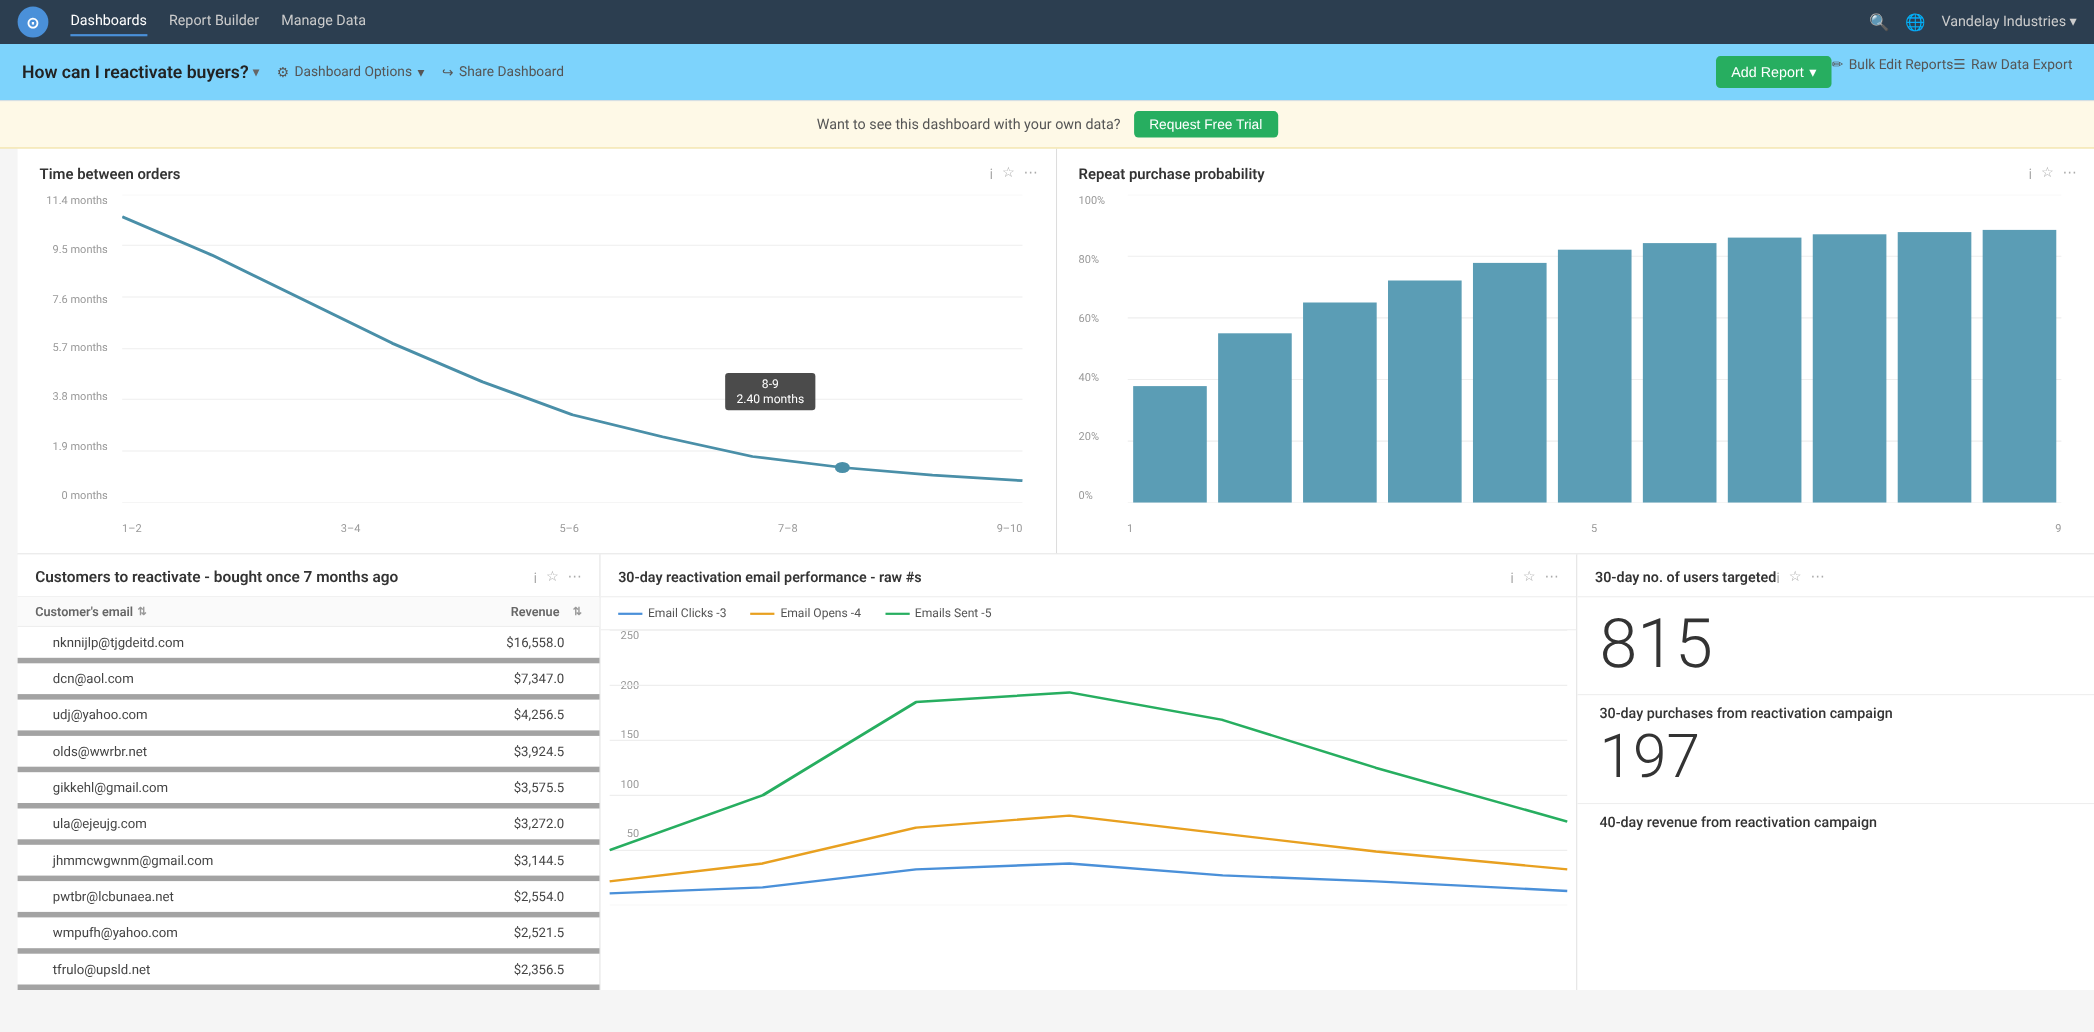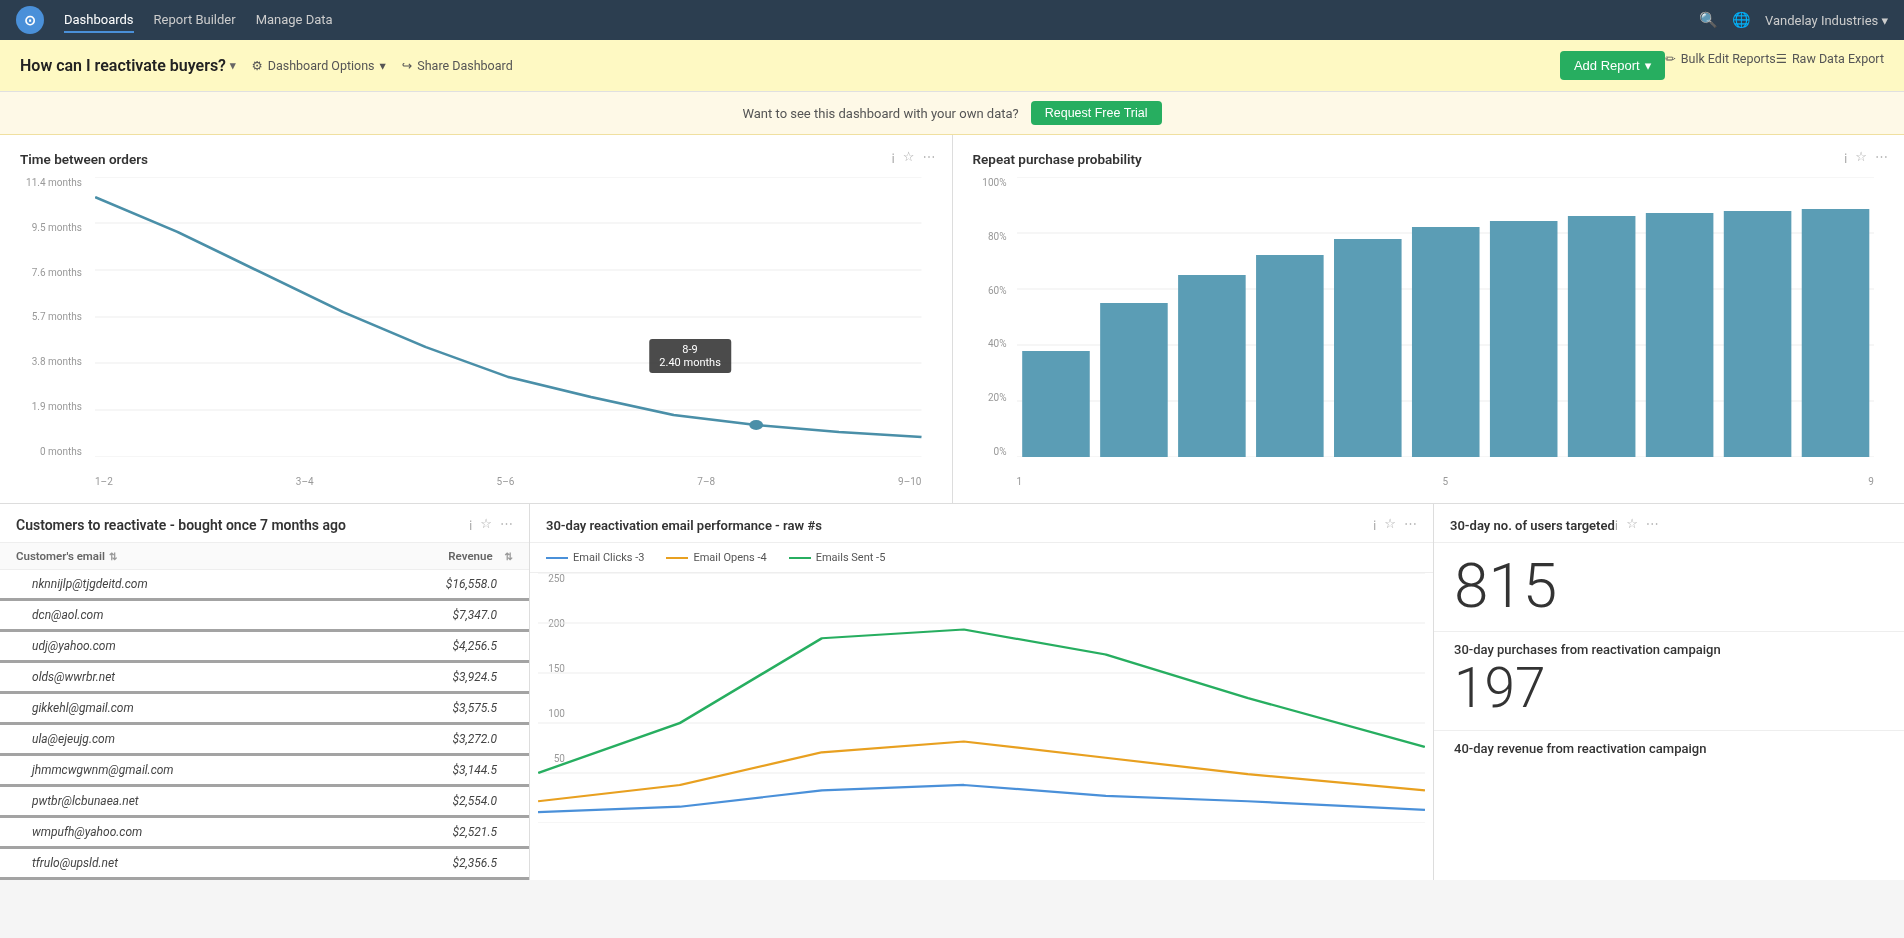--- a/index.html
+++ b/index.html
@@ -18,21 +18,21 @@
     .top-nav .logo { width: 28px; height: 28px; background: #4a90d9; border-radius: 50%; display: flex; align-items: center; justify-content: center; font-size: 14px; color: white; font-weight: bold; }
     .top-nav .nav-links { display: flex; gap: 20px; flex: 1; }
     .top-nav .nav-link { color: #ccc; font-size: 13px; cursor: pointer; padding: 4px 0; }
     .top-nav .nav-link.active { color: #fff; border-bottom: 2px solid #4a90d9; }
     .top-nav .nav-right { display: flex; align-items: center; gap: 14px; margin-left: auto; }
     .top-nav .icon-btn { color: #ccc; cursor: pointer; font-size: 15px; }
     .top-nav .user-label { color: #ccc; font-size: 13px; cursor: pointer; }
 
     
     .secondary-header {
-      background: #fef9c3;
+      background: #7dd3fc;
       border-bottom: 1px solid #e0e0e0;
       display: flex;
       align-items: center;
       height: 52px;
       padding: 12px 20px;
       gap: 16px;
     }
     .dashboard-title { font-size: 16px; font-weight: 600; color: #222; display: flex; align-items: center; gap: 4px; cursor: pointer; }
     .dashboard-title .chevron { font-size: 11px; color: #666; }
     .header-actions { display: flex; align-items: center; gap: 16px; }
@@ -52,21 +52,21 @@
       display: flex;
       align-items: center;
       justify-content: center;
       gap: 12px;
       z-index: 10;
       position: relative;
     }
     .banner .trial-btn { background: #27ae60; color: white; border: none; padding: 5px 14px; border-radius: 4px; font-size: 12.5px; cursor: pointer; }
 
     
-    .main-content { padding: 0; }
+    .main-content { padding: 0; margin-left: 16px; }
 
     
     .top-row { display: flex; gap: 0; border-bottom: 1px solid #ddd; }
 
     
     .chart-panel {
       background: #fff;
       flex: 1;
       padding: 16px 20px;
       border-right: 1px solid #ddd;
@@ -100,21 +100,21 @@
       border-radius: 3px;
       pointer-events: none;
       text-align: center;
       left: 72%;
       top: 58%;
       transform: translateX(-50%);
     }
 
     
     .rpp-chart { position: relative; height: 310px; margin-top: 10px; }
-    .rpp-y-labels { position: absolute; left: 0; top: 0; bottom: 30px; display: flex; flex-direction: column; justify-content: space-between; color: #999; font-size: 10px; width: 40px; text-align: right; padding-right: 6px; }
+    .rpp-y-labels { position: absolute; left: 0; top: 0; bottom: 30px; display: flex; flex-direction: column; justify-content: space-between; color: #999; font-size: 10px; width: 40px; text-align: left; padding-right: 6px; }
     .rpp-plot { position: absolute; left: 44px; right: 10px; top: 0; bottom: 30px; }
     .rpp-x-labels { position: absolute; left: 44px; right: 10px; bottom: 0; display: flex; justify-content: space-between; color: #999; font-size: 10px; }
     svg.rpp-svg { width: 100%; height: 100%; }
 
     
     .bottom-row { display: flex; gap: 0; }
 
     
     .customer-table-panel {
       background: #fff;
@@ -127,21 +127,21 @@
       align-items: center;
       justify-content: space-between;
       padding: 12px 16px 8px;
       border-bottom: 1px solid #eee;
     }
     .customer-table-title { font-size: 14px; font-weight: 600; color: #333; }
     .table-head { display: flex; align-items: center; padding: 6px 16px; border-bottom: 1px solid #eee; background: #fafafa; }
     .table-head-cell { font-size: 11.5px; color: #666; font-weight: 600; }
     .table-head-cell.email { flex: 1; display: flex; align-items: center; gap: 4px; }
     .table-head-cell.revenue { width: 120px; text-align: right; display: flex; align-items: center; justify-content: flex-end; gap: 12px; }
-    .table-row { display: flex; align-items: center; padding: 7px 32px; border-bottom: 3px solid #a3a3a3; font-style: italic; }
+    .table-row { display: flex; align-items: center; padding: 7px 32px; border-bottom: 5px solid #a3a3a3; }
     .table-cell { font-size: 12px; color: #444; }
     .table-cell.email { flex: 1; }
     .table-cell.revenue { width: 120px; text-align: right; color: #444; }
 
     
     .email-perf-panel {
       background: #fff;
       flex: 1;
       border-right: 1px solid #ddd;
       position: relative;

